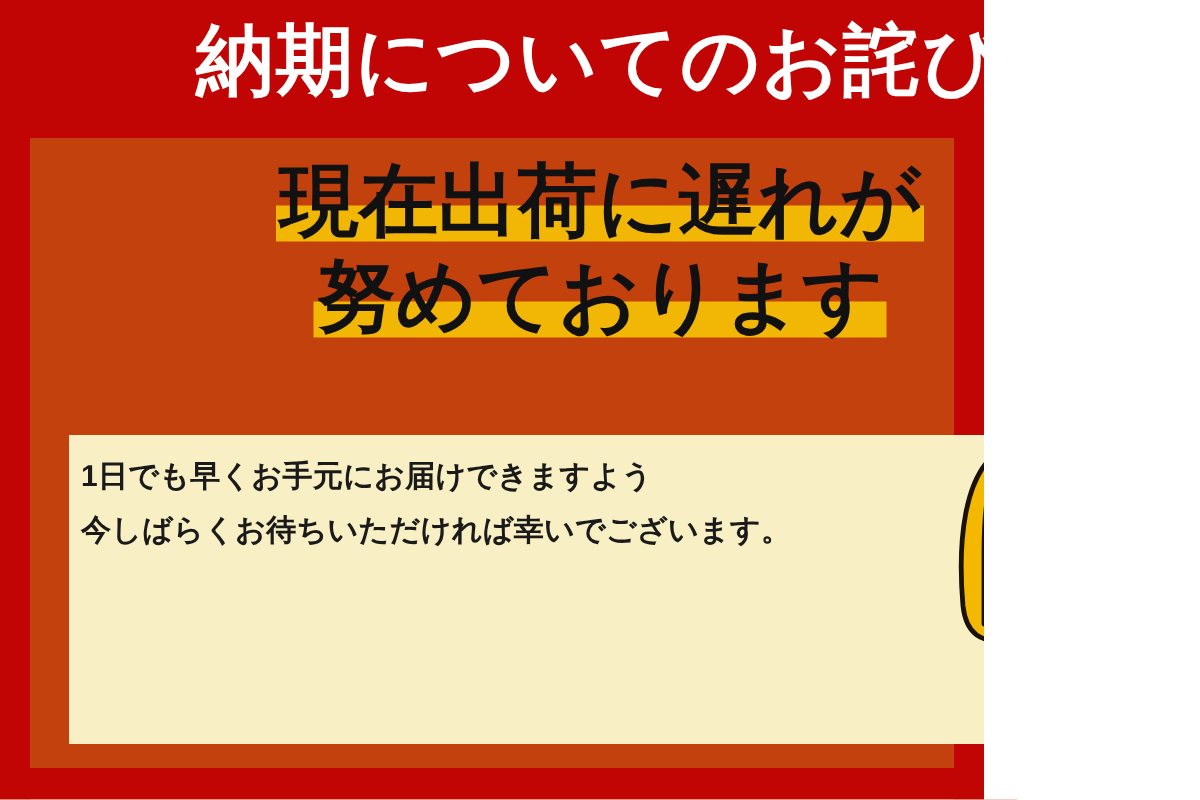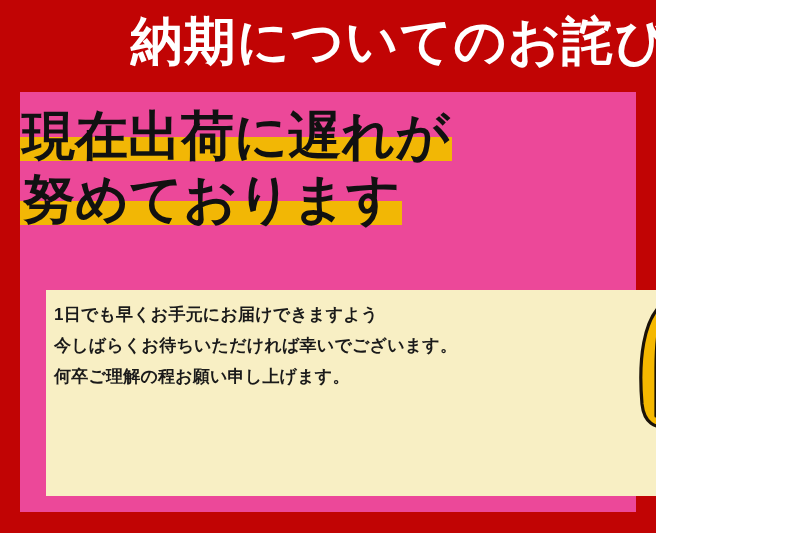--- a/index.html
+++ b/index.html
@@ -9,21 +9,21 @@
   }
   body {
     font-family: "Liberation Sans", "DejaVu Sans", sans-serif;
   }
 
   #poster {
     position: relative;
     width: 656px;
     height: 533px;
     overflow: hidden;
-    background: #ec4899;
+    background: #c2410c;
     box-sizing: border-box;
   }
 
   
   .frame-band {
     position: absolute;
     background: #C10404;
   }
   .frame-header {
     left: 0; top: 0; width: 800px; height: 92px;
@@ -52,21 +52,23 @@
     white-space: nowrap;
     z-index: 5;
   }
 
   
   .headline {
     position: absolute;
     left: 20px;
     top: 105px;
     width: 760px;
+    text-align: center;
     z-index: 4;
+    font-family: Liberation Serif, serif;
   }
   .headline-line {
     position: relative;
     display: block;
     font-size: 53px;
     font-weight: 700;
     color: #111111;
     line-height: 1.16;
     letter-spacing: 0px;
     white-space: nowrap;
@@ -102,21 +104,21 @@
   }
   .body-text {
     position: absolute;
     left: 54px;
     top: 300px;
     width: 600px;
     z-index: 3;
   }
   .body-line {
     display: block;
-    font-size: 17px;
+    font-size: 20px;
     font-weight: 700;
     color: #1a1a1a;
     line-height: 1.82;
     white-space: nowrap;
     letter-spacing: 0.2px;
   }
 
   
   .illustration {
     position: absolute;
@@ -147,21 +149,20 @@
     <span class="headline-line headline-line-2">
       <span class="hl-text">努めております</span>
     </span>
   </div>
 
   <div class="body-panel"></div>
 
   <div class="body-text">
     <span class="body-line">1日でも早くお手元にお届けできますよう</span>
     <span class="body-line">今しばらくお待ちいただければ幸いでございます。</span>
-    <span class="body-line">何卒ご理解の程お願い申し上げます。</span>
   </div>
 
   <div class="illustration">
     <svg width="152" height="292" viewBox="0 0 152 292" xmlns="http://www.w3.org/2000/svg">
       <g stroke="#1a1208" stroke-width="3.2" stroke-linejoin="round" stroke-linecap="round">
 
         <path d="M34 196 L30 286 L72 286 L76 232 L80 286 L122 286 L118 196 Z" fill="#F5B800"></path>
         <line x1="76" y1="232" x2="76" y2="286" stroke="#1a1208" stroke-width="2.4"></line>
 
         <path d="M30 96 C12 112 6 150 10 196 C12 214 22 222 40 218 L52 150 Z" fill="#F5B800"></path>

